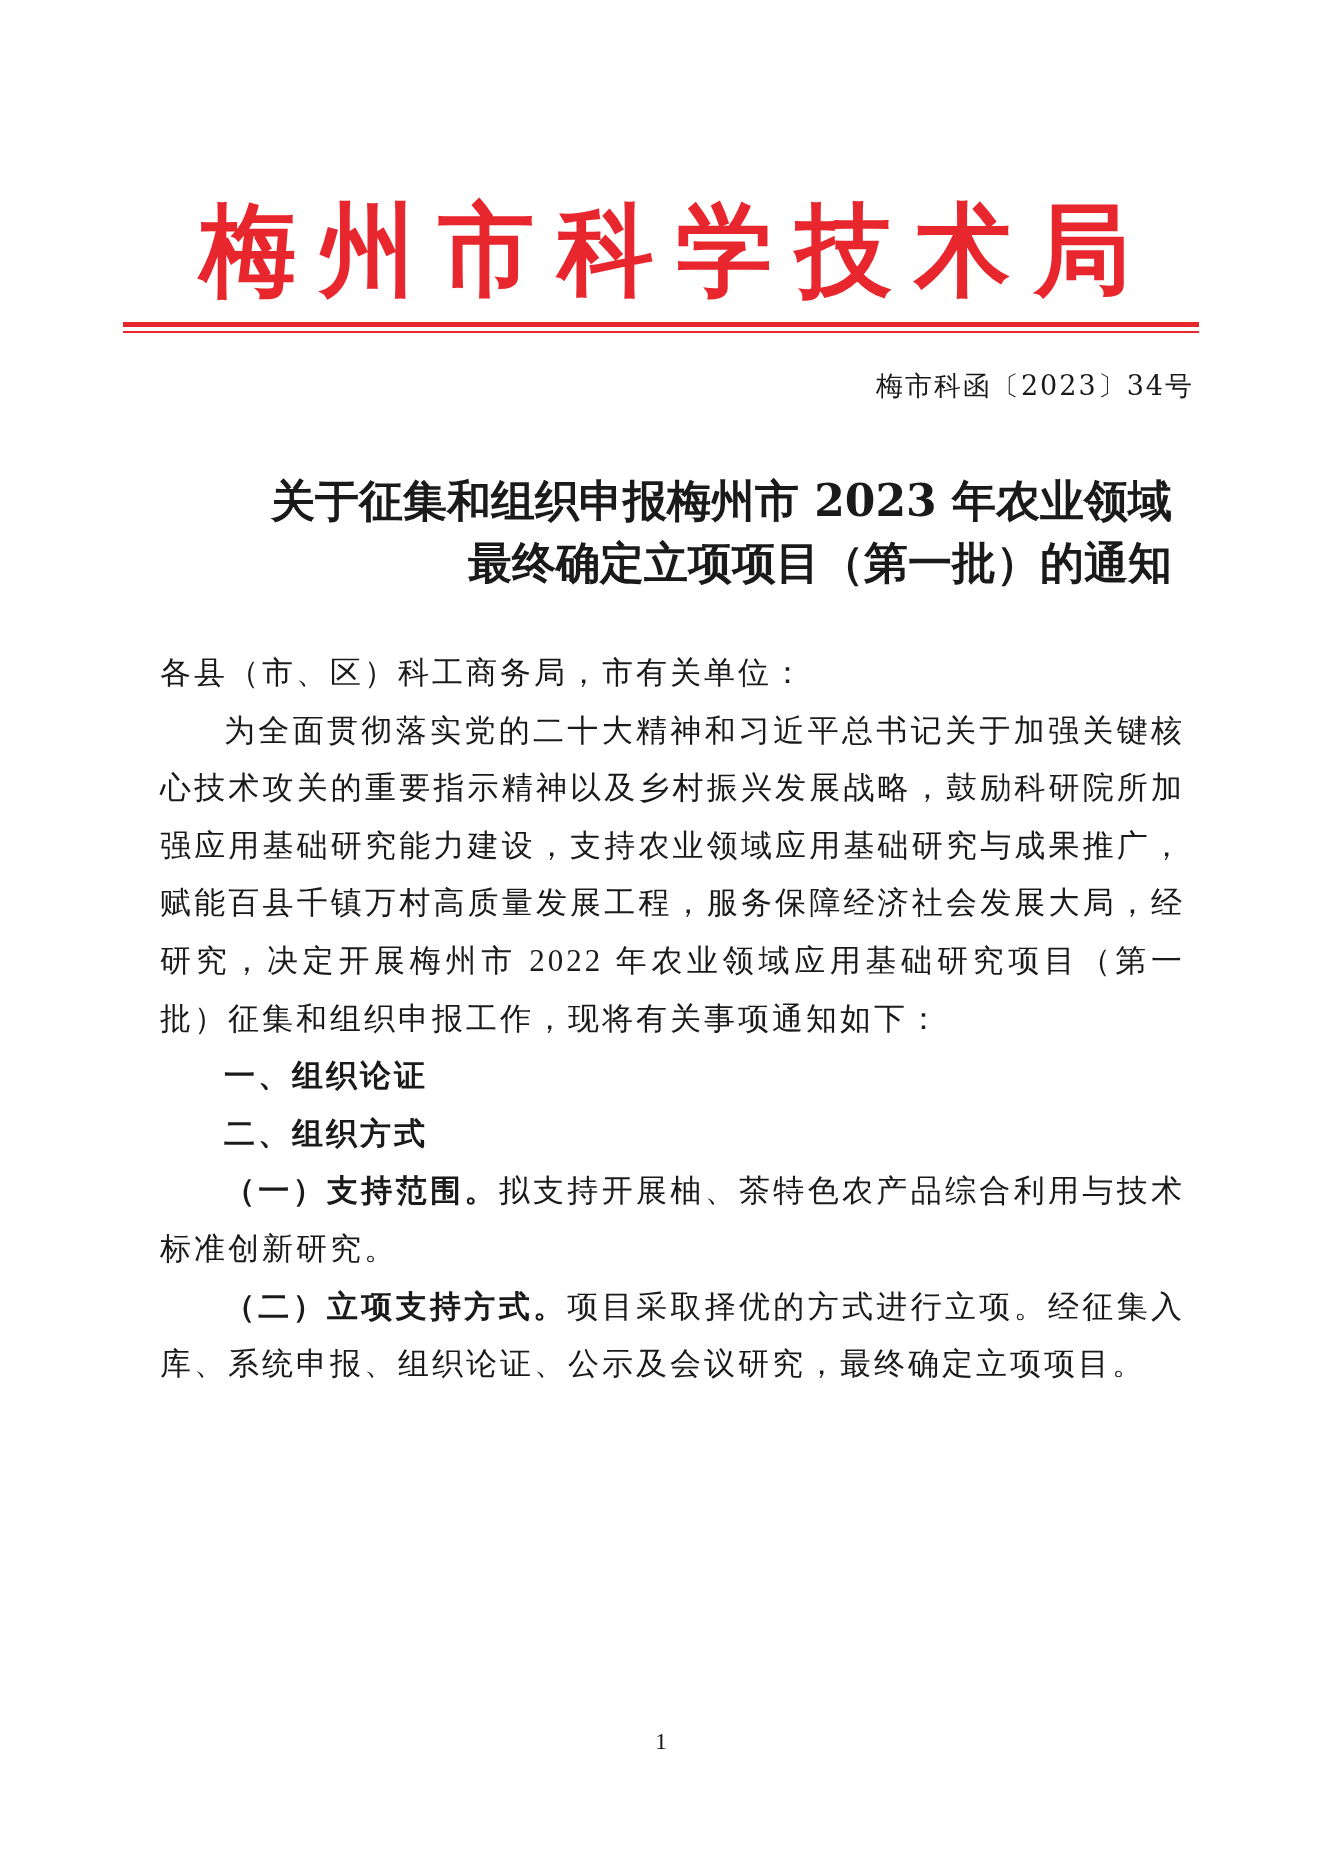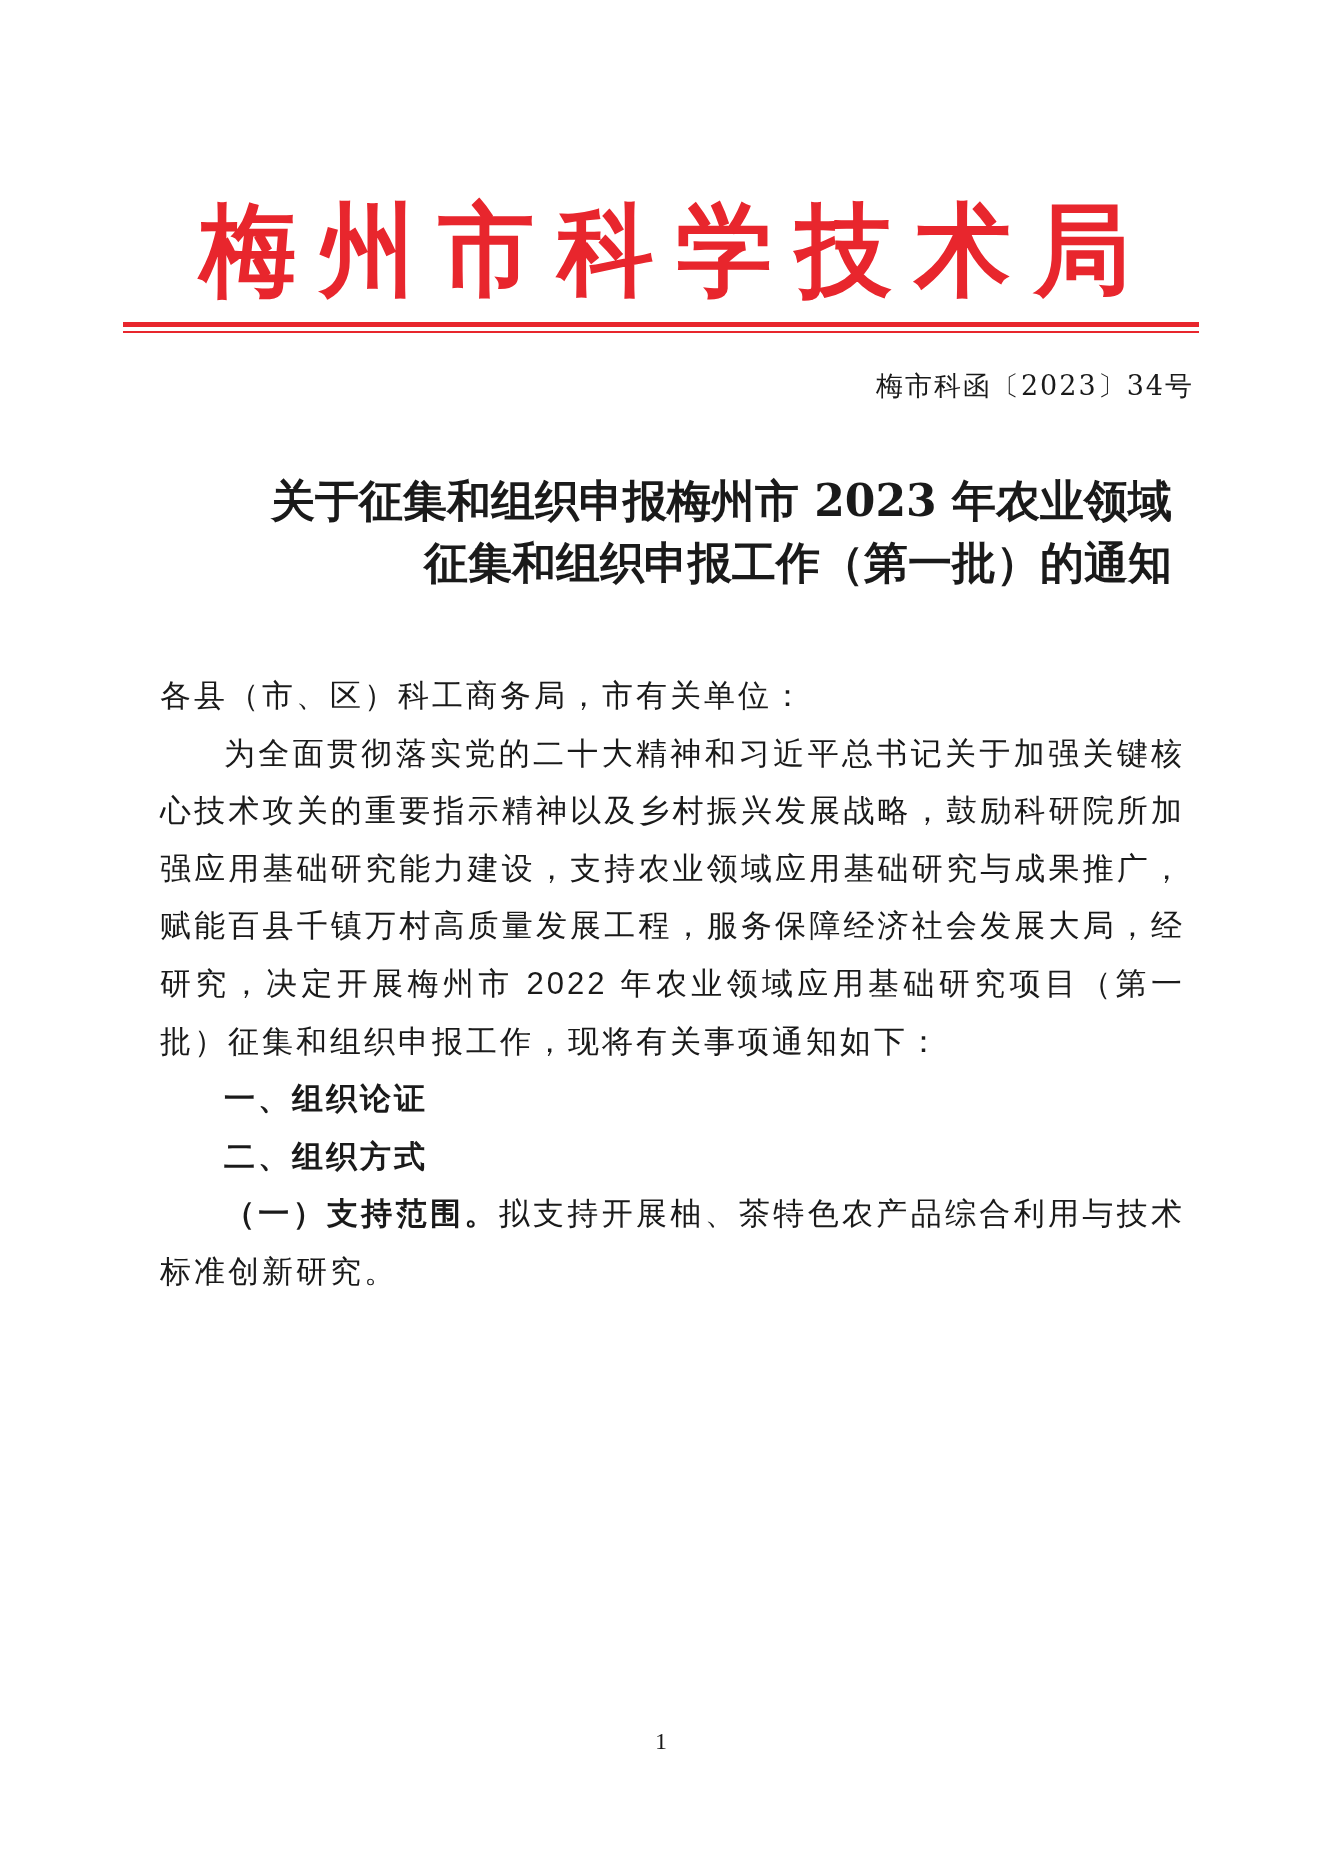--- a/index.html
+++ b/index.html
@@ -65,23 +65,23 @@
       width: 1022px;
       text-align: right;
       font-family: "DejaVu Serif", "Liberation Serif", serif;
       font-weight: bold;
       font-size: 44px;
       line-height: 62px;
     }
     .body-text {
       position: absolute;
       left: 160px;
-      top: 667px;
+      top: 644px;
       width: 1025px;
-      font-family: Liberation Sans, sans-serif;
+      font-family: Liberation Serif, serif;
       font-size: 31px;
       line-height: 57.6px;
       letter-spacing: 3px;
       text-align: justify;
     }
     .body-text p {
       margin: 0;
     }
     .indent {
       text-indent: 64px;
@@ -117,26 +117,27 @@
   <span>局</span>
 </div>
 
 <div class="rule-thick"></div>
 <div class="rule-thin"></div>
 
 <div class="docnum">梅市科函〔2023〕34号</div>
 
 <div class="title">
   <div>关于征集和组织申报梅州市 2023 年农业领域</div>
-  <div>征集和组织申报工作（第一批）的通知</div>
+  <div>最终确定立项项目（第一批）的通知</div>
 </div>
 
 <div class="body-text">
   <p>各县（市、区）科工商务局，市有关单位：</p>
   <p class="indent">为全面贯彻落实党的二十大精神和习近平总书记关于加强关键核心技术攻关的重要指示精神以及乡村振兴发展战略，鼓励科研院所加强应用基础研究能力建设，支持农业领域应用基础研究与成果推广，赋能百县千镇万村高质量发展工程，服务保障经济社会发展大局，经研究，决定开展梅州市 2022 年农业领域应用基础研究项目（第一批）征集和组织申报工作，现将有关事项通知如下：</p>
 
   <p class="heading">一、组织论证</p>
 
   <p class="heading">二、组织方式</p>
   <p class="indent"><span class="bold-lead">（一）支持范围。</span><span>拟支持开展柚、茶特色农产品综合利用与技术标准创新研究。</span></p>
+  <p class="indent"><span class="bold-lead">（二）立项支持方式。</span><span>项目采取择优的方式进行立项。经征集入库、系统申报、组织论证、公示及会议研究，最终确定立项项目。</span></p>
 </div>
 
 <div class="page-number">1</div>
 
 </body></html>

